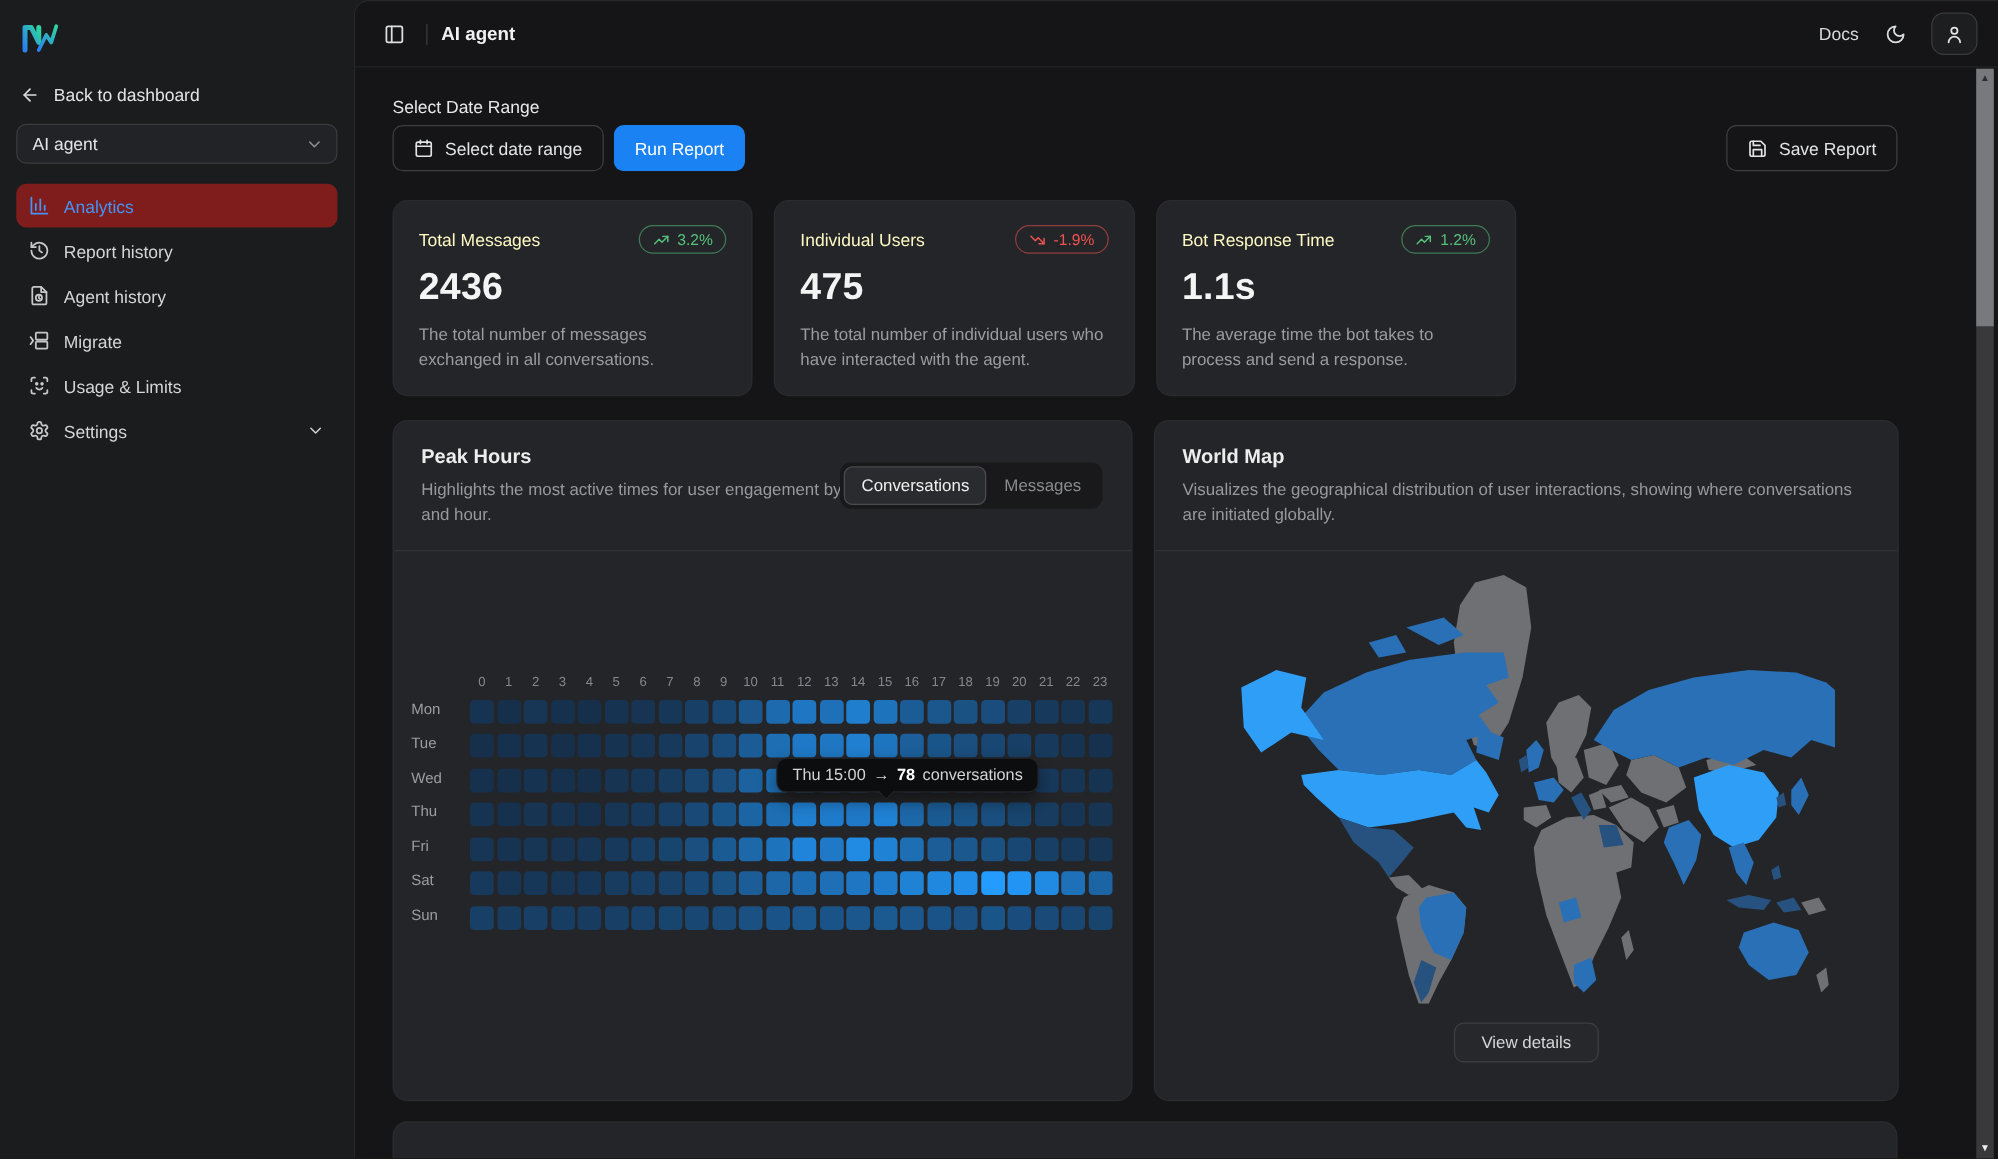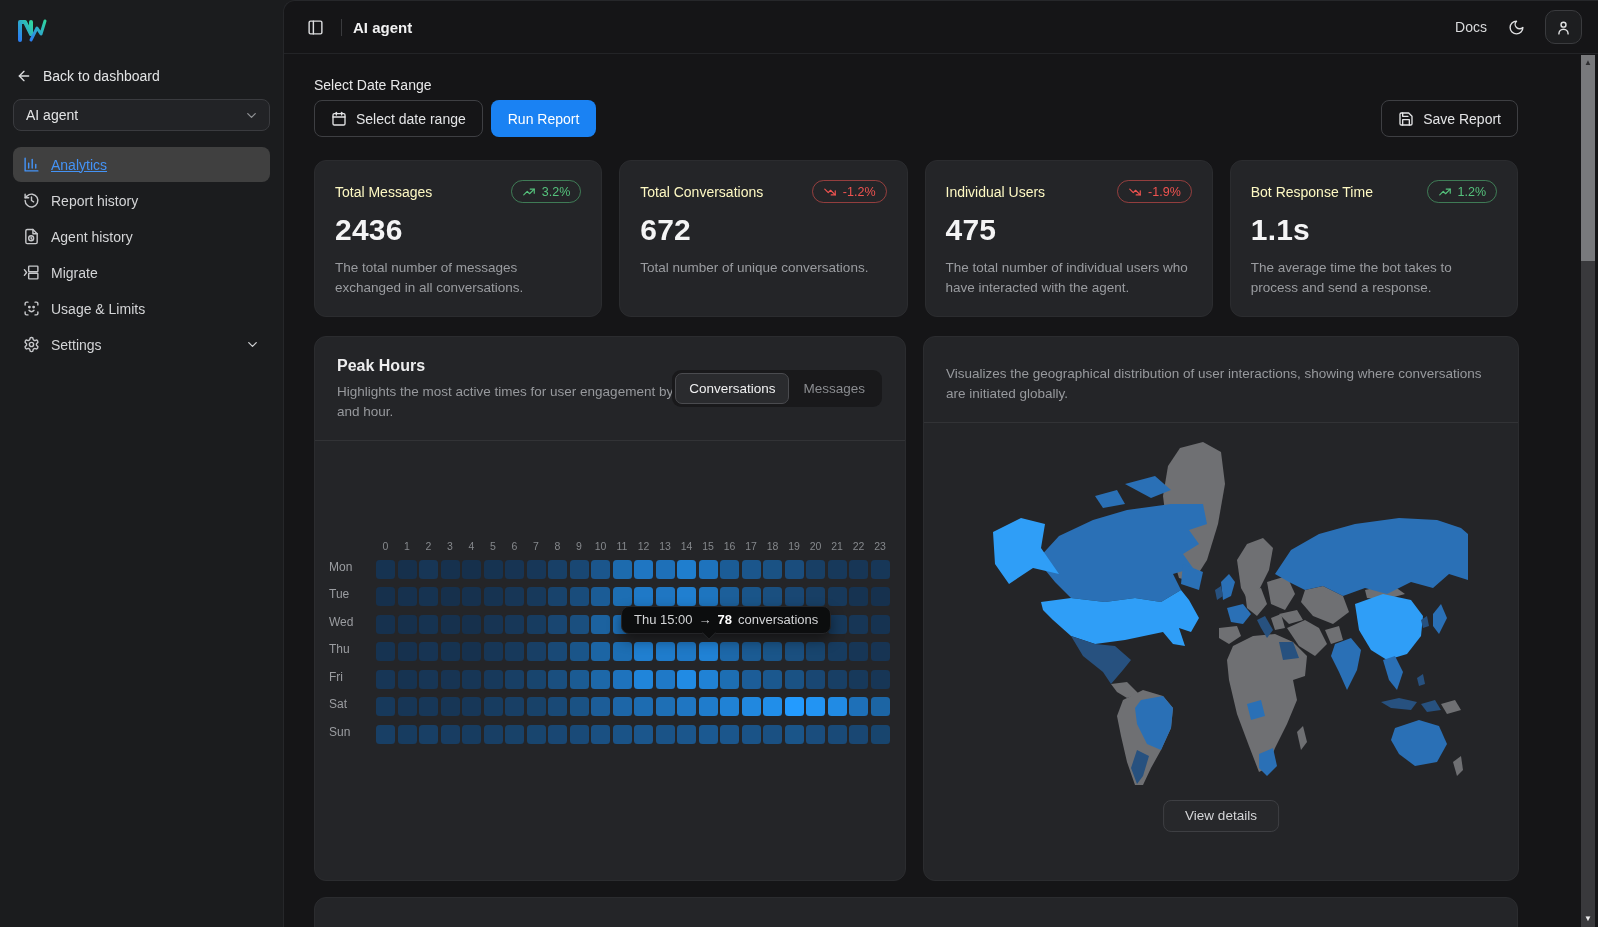--- a/index.html
+++ b/index.html
@@ -18,21 +18,21 @@
   .back-row { display:flex; align-items:center; gap:11px; padding:6px 3px; color:#e3e4e5; cursor:pointer; }
   .back-row .ico { width:16px; height:16px; color:#dcdddf; }
   .agent-select { margin-top:9px; height:32px; border:1px solid #3a3b3f; border-radius:8px;
     background:#222326; display:flex; align-items:center; justify-content:space-between;
     padding:0 10px 0 12px; color:#e3e4e5; cursor:pointer; }
   .agent-select .ico { width:15px; height:15px; color:#8f9194; }
   .nav { margin-top:16px; display:flex; flex-direction:column; gap:1px; }
   .nav-item { height:35px; border-radius:8px; display:flex; align-items:center; gap:11px;
     padding:0 10px; color:#d4d5d7; cursor:pointer; }
   .nav-item .ico { width:17px; height:17px; color:#c6c7ca; flex:none; }
-  .nav-item.active { background:#404040; color:var(--sidebar-active);text-decoration:underline; }
+  .nav-item.active { background:#7f1d1d; color:var(--sidebar-active); }
   .nav-item.active .ico { color:var(--sidebar-active); }
   .nav-item .chev { margin-left:auto; width:15px; height:15px; color:#cfd0d2; }
 
   
   .main { position:absolute; left:283px; top:0; right:0; bottom:0; background:#151517;
     border-top-left-radius:12px; border-left:1px solid #26272a; border-top:1px solid #26272a; overflow:hidden; }
   .topbar { height:53px; display:flex; align-items:center; padding:0 16px; border-bottom:1px solid #232427; }
   .iconbtn { width:30px; height:30px; border-radius:8px; display:flex; align-items:center; justify-content:center;
     color:#dddee0; cursor:pointer; background:transparent; border:none; }
   .iconbtn .ico, .iconbtn svg { width:17px; height:17px; }
@@ -296,36 +296,20 @@
                 <svg viewBox="0 0 24 24" fill="none" stroke="currentColor" stroke-width="2" stroke-linecap="round" stroke-linejoin="round">
                   <path d="M3 17l6-6 4 4 8-8"></path>
                   <path d="M14 7h7v7"></path>
                 </svg>
               </span>
               <span>3.2%</span>
             </span>
           </div>
           <div class="stat-value">2436</div>
           <div class="stat-desc">The total number of messages exchanged in all conversations.</div>
-        </div>
-        <div class="card stat-card">
-          <div class="stat-top">
-            <span class="stat-title">Total Conversations</span>
-            <span class="badge down">
-              <span class="ico">
-                <svg viewBox="0 0 24 24" fill="none" stroke="currentColor" stroke-width="2" stroke-linecap="round" stroke-linejoin="round">
-                  <path d="M3 7l6 6 4-4 8 8"></path>
-                  <path d="M21 10v7h-7"></path>
-                </svg>
-              </span>
-              <span>-1.2%</span>
-            </span>
-          </div>
-          <div class="stat-value">672</div>
-          <div class="stat-desc">Total number of unique conversations.</div>
         </div>
         <div class="card stat-card">
           <div class="stat-top">
             <span class="stat-title">Individual Users</span>
             <span class="badge down">
               <span class="ico">
                 <svg viewBox="0 0 24 24" fill="none" stroke="currentColor" stroke-width="2" stroke-linecap="round" stroke-linejoin="round">
                   <path d="M3 7l6 6 4-4 8 8"></path>
                   <path d="M21 10v7h-7"></path>
                 </svg>
@@ -601,20 +585,21 @@
             <span>Thu 15:00</span>
             <span>→</span>
             <b>78</b>
             <span>conversations</span>
           </div>
         </div>
       </section>
 
       <section class="card chart-card">
         <div class="card-head">
+          <div class="card-title">World Map</div>
           <div class="card-desc">Visualizes the geographical distribution of user interactions, showing where conversations are initiated globally.</div>
         </div>
         <div class="map-area">
           <svg class="map-svg" id="world-map" width="493" height="353" viewBox="0 0 493 353">
 
             <path d="M193,34 L205,16 L228,10 L246,20 L250,52 L243,92 L232,128 L218,150 L204,146 L194,112 L188,64 Z" fill="#6f7073"></path>
             <path d="M262,128 L272,112 L288,106 L298,116 L294,138 L284,158 L274,170 L266,156 Z" fill="#6f7073"></path>
             <path d="M270,160 L286,156 L292,172 L282,184 L272,176 Z" fill="#6f7073"></path>
             <path d="M292,150 L312,144 L320,162 L310,178 L296,172 Z" fill="#6f7073"></path>
             <path d="M244,196 L262,194 L266,204 L254,212 L244,206 Z" fill="#6f7073"></path>

